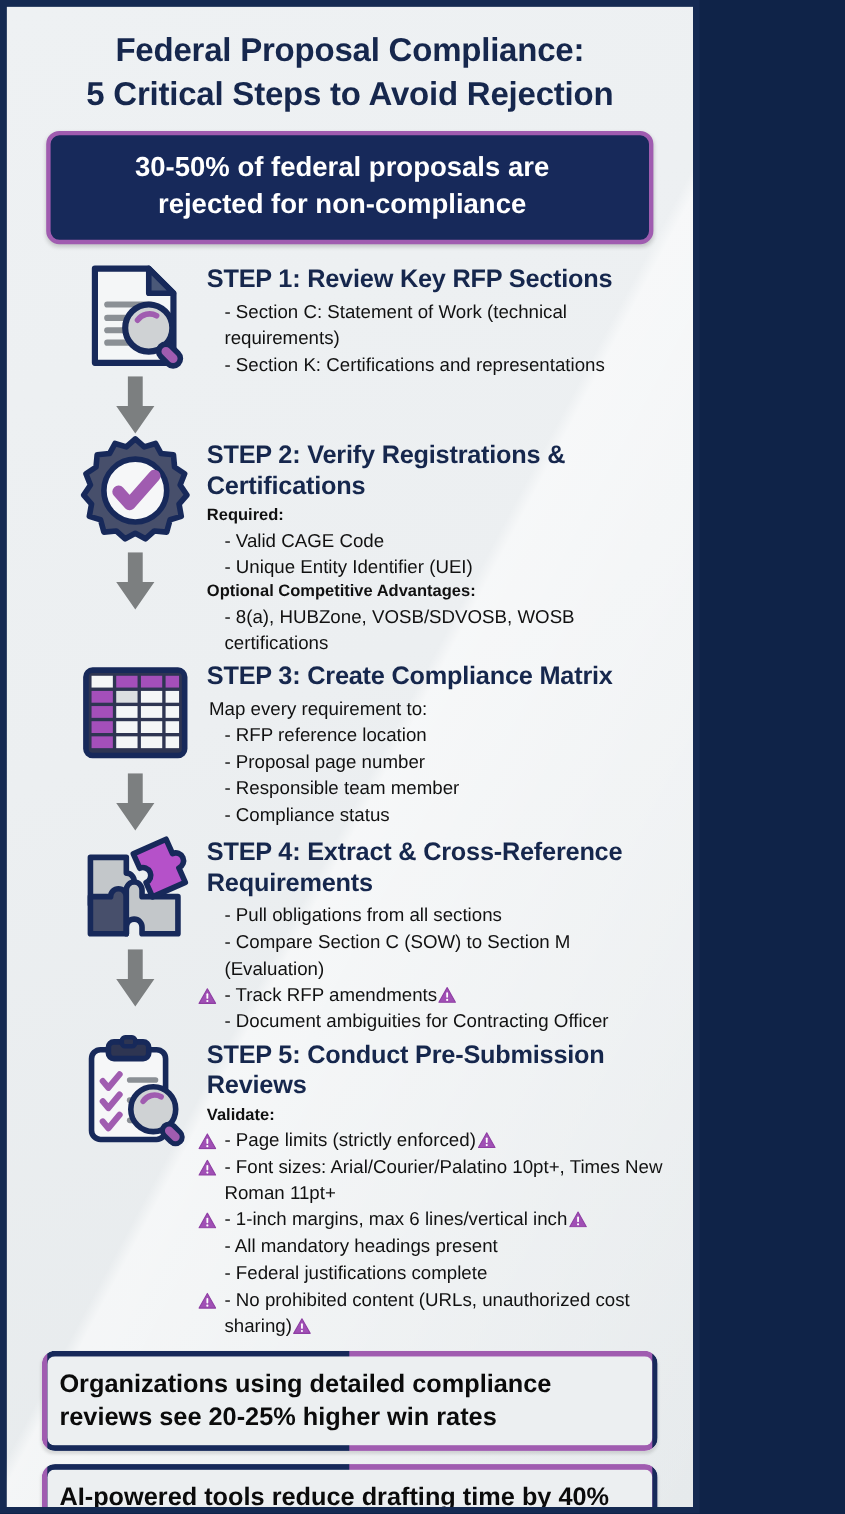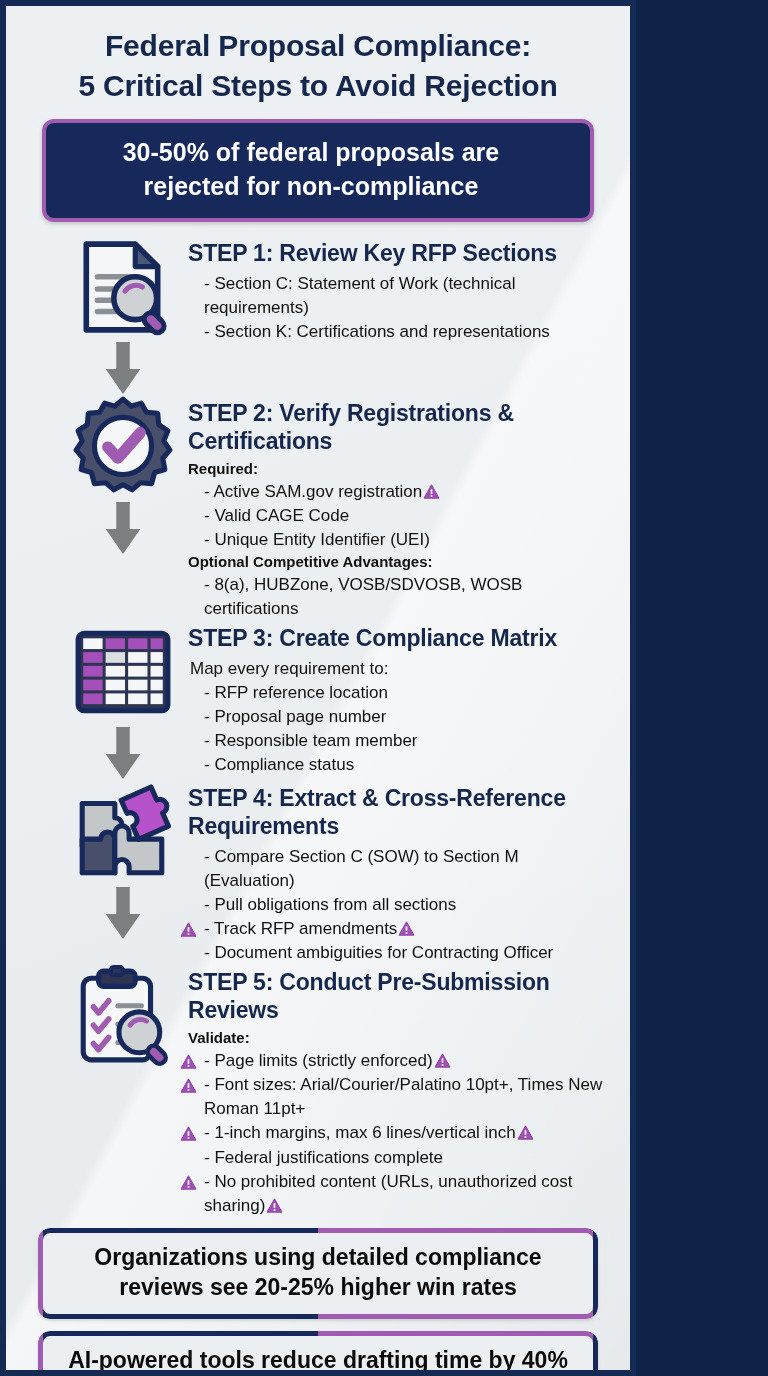--- a/index.html
+++ b/index.html
@@ -113,21 +113,20 @@
     width: 17px; height: 15px;
   }
   .warn-left svg { display:block;width:100%;height:100%; }
 
   
   .banners { padding: 10px 32px 0 32px; }
   .banner {
     position: relative;
     background: #eceff1;
     border-radius: 12px;
-    text-align: center;
     color: #0b0b0b;
     font-size: 23px;
     font-weight: bold;
     line-height: 1.32;
     padding: 14px 16px 16px 16px;
     margin-bottom: 12px;
     box-shadow: 0 2px 3px rgba(0,0,0,0.12);
   }
   .banner .bframe {
     position: absolute; inset: 0;
@@ -203,25 +202,20 @@
             </div>
             <div class="arrow">
               <svg viewBox="0 0 46 56" xmlns="http://www.w3.org/2000/svg">
     <path d="M16 0 h14 v28 h11 L23 54 L5 28 h11 Z" fill="#7c7f80"></path>
   </svg>
             </div>
           </div>
           <div class="text-col">
             <div class="step-head">STEP 2: Verify Registrations &amp; Certifications</div>
             <div class="sub-head"><span class="txt">Required:</span></div>
-            <div class="bullet"><span class="txt">- Active SAM.gov registration</span><span class="warn"><svg viewBox="0 0 20 18" xmlns="http://www.w3.org/2000/svg">
-    <path d="M10 1 L19 17 H1 Z" fill="#a04fb5" stroke="#8e3fa3" stroke-width="1.2" stroke-linejoin="round"></path>
-    <rect x="9" y="6" width="2" height="6" rx="1" fill="#ffffff"></rect>
-    <circle cx="10" cy="14.4" r="1.2" fill="#ffffff"></circle>
-  </svg></span></div>
             <div class="bullet"><span class="txt">- Valid CAGE Code</span></div>
             <div class="bullet"><span class="txt">- Unique Entity Identifier (UEI)</span></div>
             <div class="sub-head"><span class="txt">Optional Competitive Advantages:</span></div>
             <div class="bullet"><span class="txt">- 8(a), HUBZone, VOSB/SDVOSB, WOSB certifications</span></div>
           </div>
         </div>
         <div class="step">
           <div class="icon-col">
             <div class="icon-box">
               <svg viewBox="0 0 100 100" xmlns="http://www.w3.org/2000/svg">
@@ -282,22 +276,22 @@
   </svg>
             </div>
             <div class="arrow">
               <svg viewBox="0 0 46 56" xmlns="http://www.w3.org/2000/svg">
     <path d="M16 0 h14 v28 h11 L23 54 L5 28 h11 Z" fill="#7c7f80"></path>
   </svg>
             </div>
           </div>
           <div class="text-col">
             <div class="step-head">STEP 4: Extract &amp; Cross-Reference Requirements</div>
+            <div class="bullet"><span class="txt">- Pull obligations from all sections</span></div>
             <div class="bullet"><span class="txt">- Compare Section C (SOW) to Section M (Evaluation)</span></div>
-            <div class="bullet"><span class="txt">- Pull obligations from all sections</span></div>
             <div class="bullet"><span class="warn-left">
                 <svg viewBox="0 0 20 18" xmlns="http://www.w3.org/2000/svg">
     <path d="M10 1 L19 17 H1 Z" fill="#a04fb5" stroke="#8e3fa3" stroke-width="1.2" stroke-linejoin="round"></path>
     <rect x="9" y="6" width="2" height="6" rx="1" fill="#ffffff"></rect>
     <circle cx="10" cy="14.4" r="1.2" fill="#ffffff"></circle>
   </svg>
               </span><span class="txt">- Track RFP amendments</span><span class="warn"><svg viewBox="0 0 20 18" xmlns="http://www.w3.org/2000/svg">
     <path d="M10 1 L19 17 H1 Z" fill="#a04fb5" stroke="#8e3fa3" stroke-width="1.2" stroke-linejoin="round"></path>
     <rect x="9" y="6" width="2" height="6" rx="1" fill="#ffffff"></rect>
     <circle cx="10" cy="14.4" r="1.2" fill="#ffffff"></circle>
@@ -353,20 +347,21 @@
                 <svg viewBox="0 0 20 18" xmlns="http://www.w3.org/2000/svg">
     <path d="M10 1 L19 17 H1 Z" fill="#a04fb5" stroke="#8e3fa3" stroke-width="1.2" stroke-linejoin="round"></path>
     <rect x="9" y="6" width="2" height="6" rx="1" fill="#ffffff"></rect>
     <circle cx="10" cy="14.4" r="1.2" fill="#ffffff"></circle>
   </svg>
               </span><span class="txt">- 1-inch margins, max 6 lines/vertical inch</span><span class="warn"><svg viewBox="0 0 20 18" xmlns="http://www.w3.org/2000/svg">
     <path d="M10 1 L19 17 H1 Z" fill="#a04fb5" stroke="#8e3fa3" stroke-width="1.2" stroke-linejoin="round"></path>
     <rect x="9" y="6" width="2" height="6" rx="1" fill="#ffffff"></rect>
     <circle cx="10" cy="14.4" r="1.2" fill="#ffffff"></circle>
   </svg></span></div>
+            <div class="bullet"><span class="txt">- All mandatory headings present</span></div>
             <div class="bullet"><span class="txt">- Federal justifications complete</span></div>
             <div class="bullet"><span class="warn-left">
                 <svg viewBox="0 0 20 18" xmlns="http://www.w3.org/2000/svg">
     <path d="M10 1 L19 17 H1 Z" fill="#a04fb5" stroke="#8e3fa3" stroke-width="1.2" stroke-linejoin="round"></path>
     <rect x="9" y="6" width="2" height="6" rx="1" fill="#ffffff"></rect>
     <circle cx="10" cy="14.4" r="1.2" fill="#ffffff"></circle>
   </svg>
               </span><span class="txt">- No prohibited content (URLs, unauthorized cost sharing)</span><span class="warn"><svg viewBox="0 0 20 18" xmlns="http://www.w3.org/2000/svg">
     <path d="M10 1 L19 17 H1 Z" fill="#a04fb5" stroke="#8e3fa3" stroke-width="1.2" stroke-linejoin="round"></path>
     <rect x="9" y="6" width="2" height="6" rx="1" fill="#ffffff"></rect>

